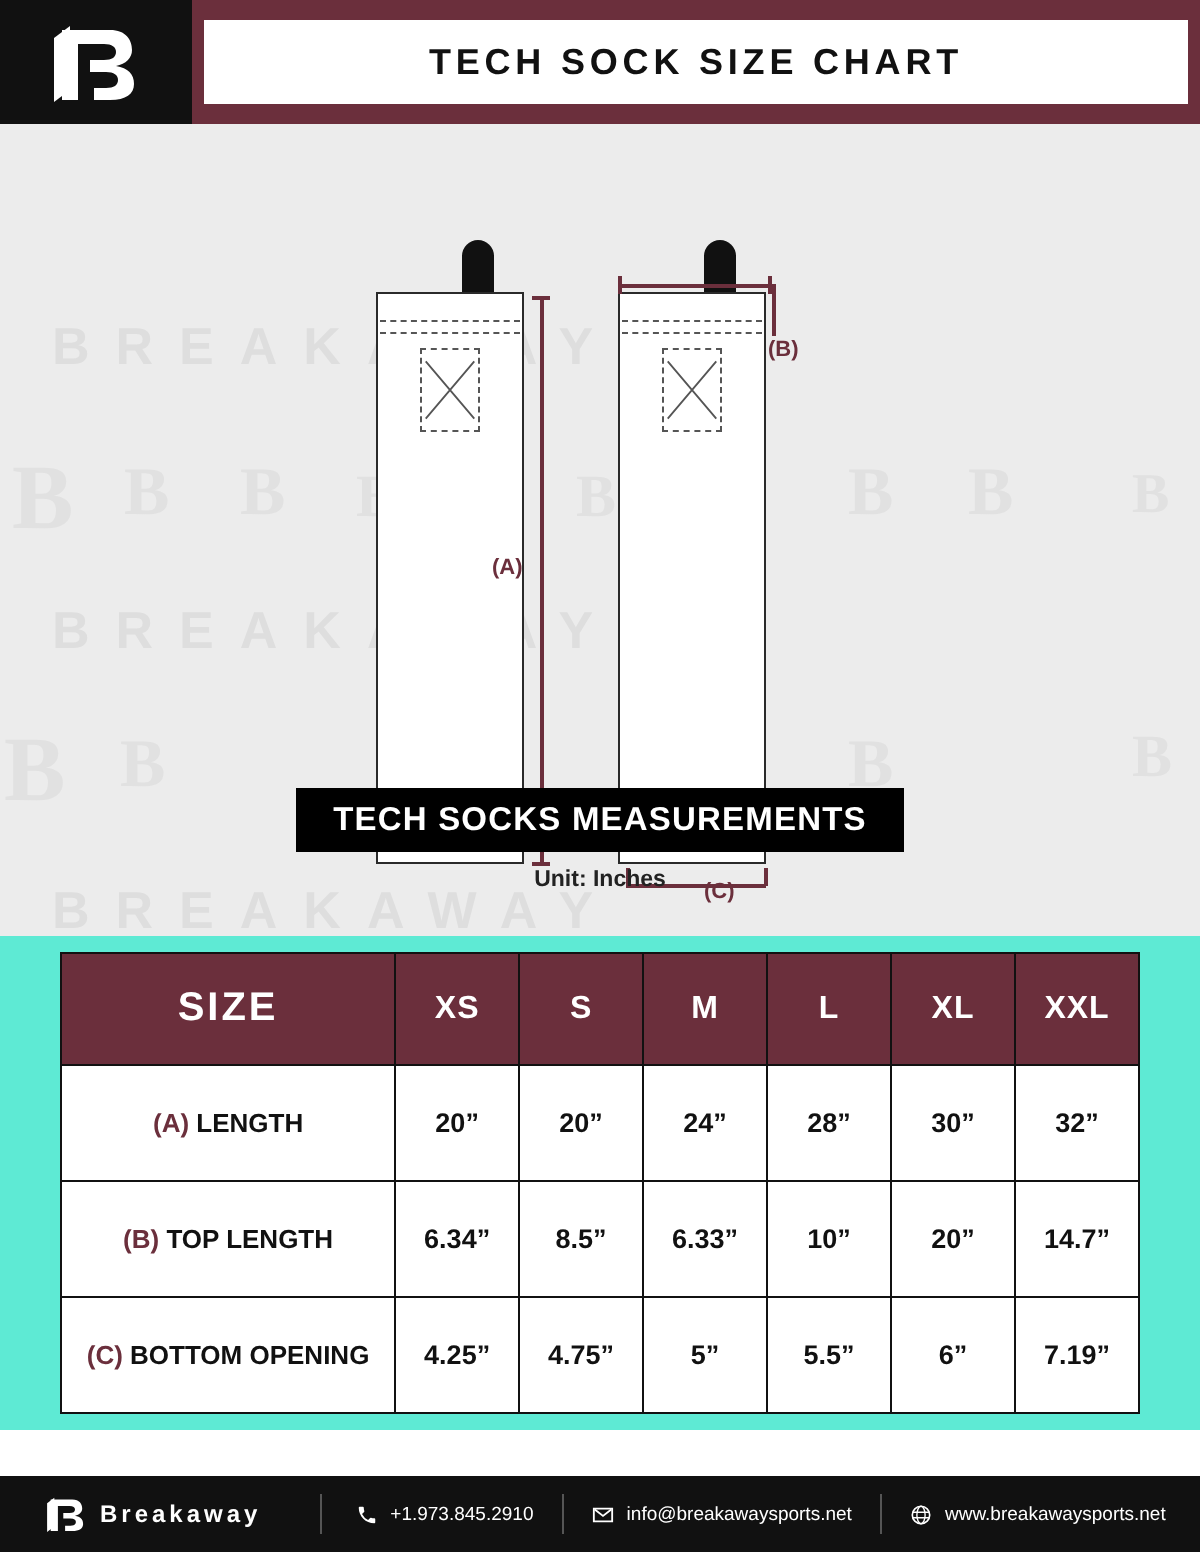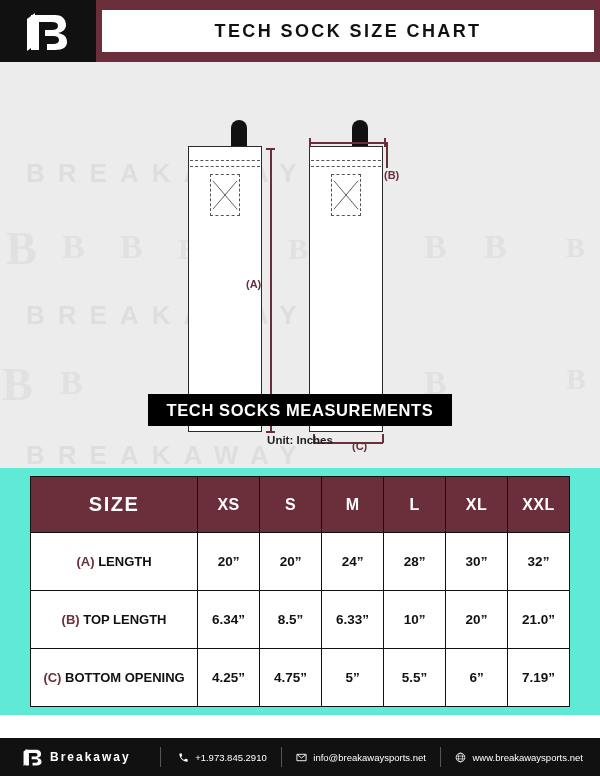--- a/index.html
+++ b/index.html
@@ -360,21 +360,21 @@
           <td>30”</td>
           <td>32”</td>
         </tr>
         <tr>
           <td class="row-label"><span class="code">(B)</span><span> TOP LENGTH</span></td>
           <td>6.34”</td>
           <td>8.5”</td>
           <td>6.33”</td>
           <td>10”</td>
           <td>20”</td>
-          <td>21.0”</td>
+          <td>14.7”</td>
         </tr>
         <tr>
           <td class="row-label"><span class="code">(C)</span><span> BOTTOM OPENING</span></td>
           <td>4.25”</td>
           <td>4.75”</td>
           <td>5”</td>
           <td>5.5”</td>
           <td>6”</td>
           <td>7.19”</td>
         </tr>

